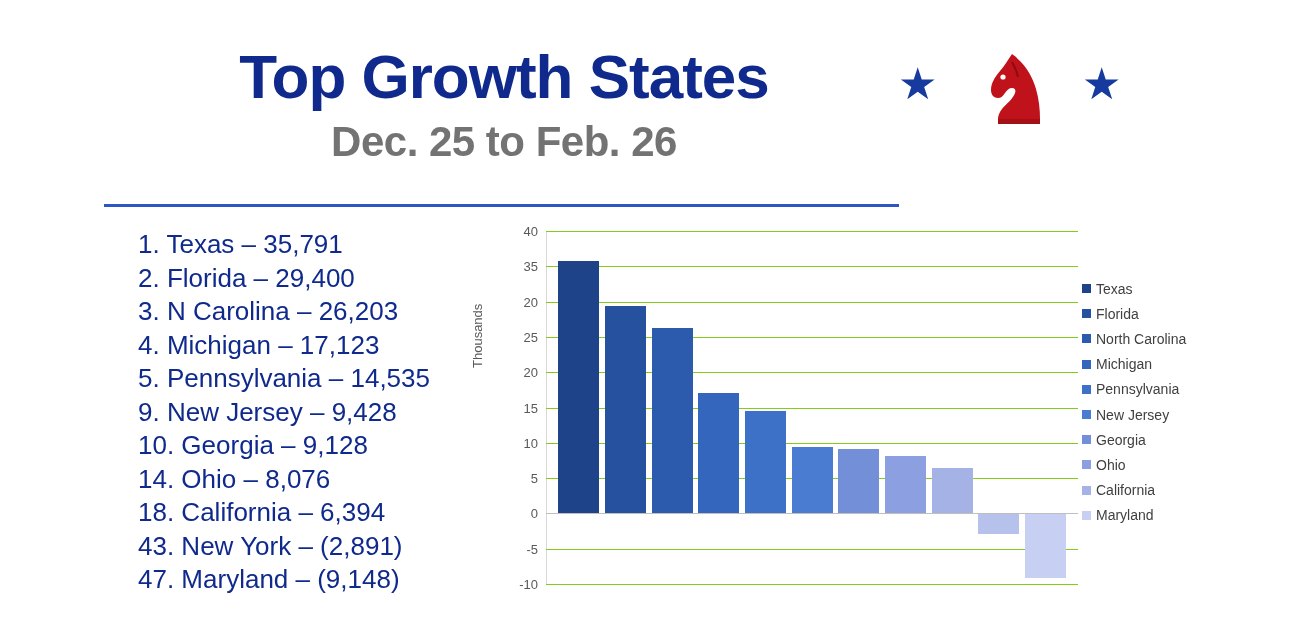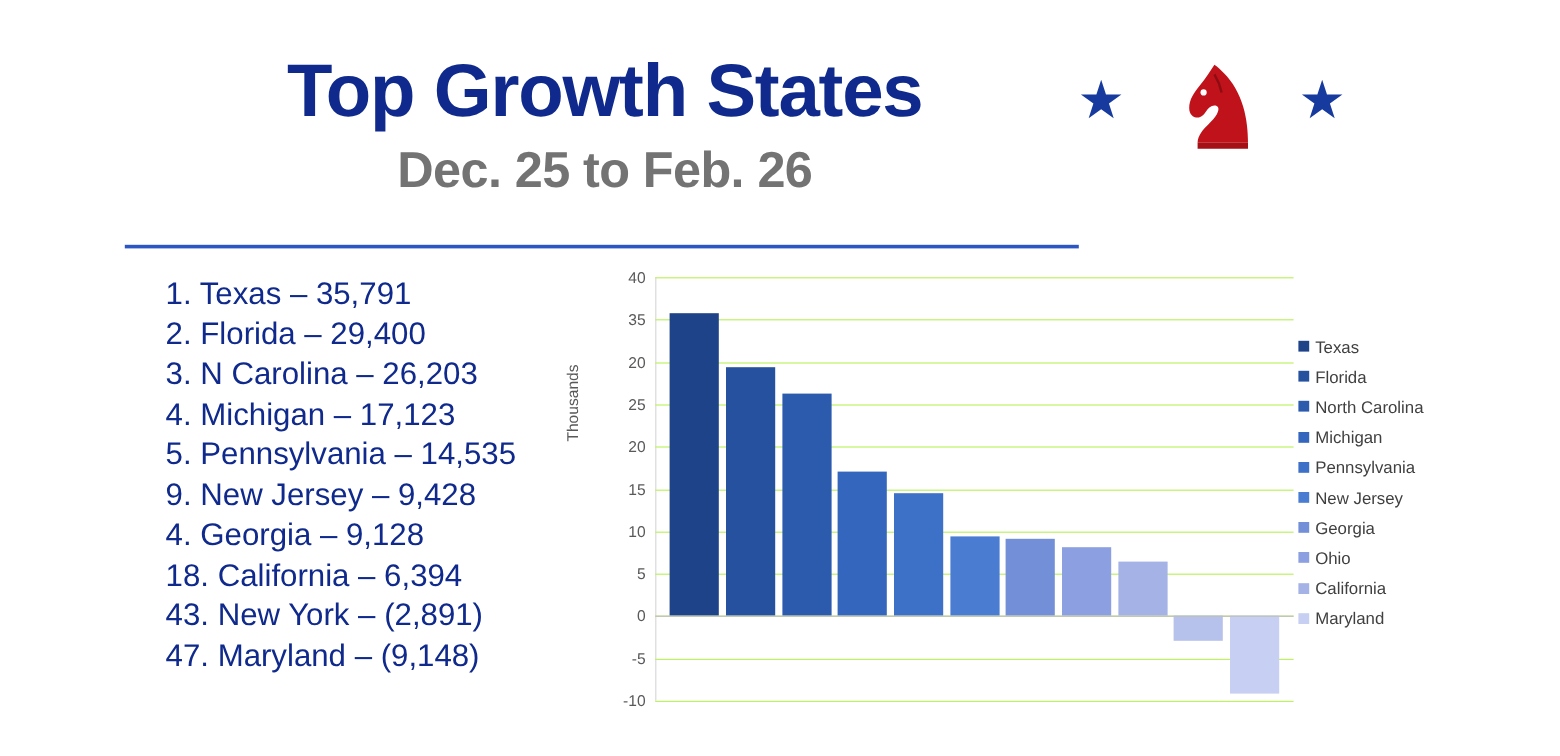--- a/index.html
+++ b/index.html
@@ -112,21 +112,21 @@
     left: 68px;
     top: 13px;
     right: 0;
     bottom: 30px;
   }
   .gridline {
     position: absolute;
     left: 0;
     right: 0;
     height: 1px;
-    background: #bef264;
+    background: #84cc16;
   }
   .ytick {
     position: absolute;
     right: 100%;
     margin-right: 8px;
     transform: translateY(-50%);
     font-size: 13px;
     color: #595959;
     white-space: nowrap;
   }
@@ -201,21 +201,22 @@
   </svg>
 </div>
 
 <div id="rank-list">
   <div class="rank-item">1. Texas – 35,791</div>
   <div class="rank-item">2. Florida – 29,400</div>
   <div class="rank-item">3. N Carolina – 26,203</div>
   <div class="rank-item">4. Michigan – 17,123</div>
   <div class="rank-item">5. Pennsylvania – 14,535</div>
   <div class="rank-item">9. New Jersey – 9,428</div>
-  <div class="rank-item">4. Georgia – 9,128</div>
+  <div class="rank-item">10. Georgia – 9,128</div>
+  <div class="rank-item">14. Ohio – 8,076</div>
   <div class="rank-item">18. California – 6,394</div>
   <div class="rank-item">43. New York – (2,891)</div>
   <div class="rank-item">47. Maryland – (9,148)</div>
 </div>
 
 <div id="chart">
   <div id="y-axis-title">Thousands</div>
   <div id="plot">
     <div id="vert-axis"></div>
     <div id="gridlines">

